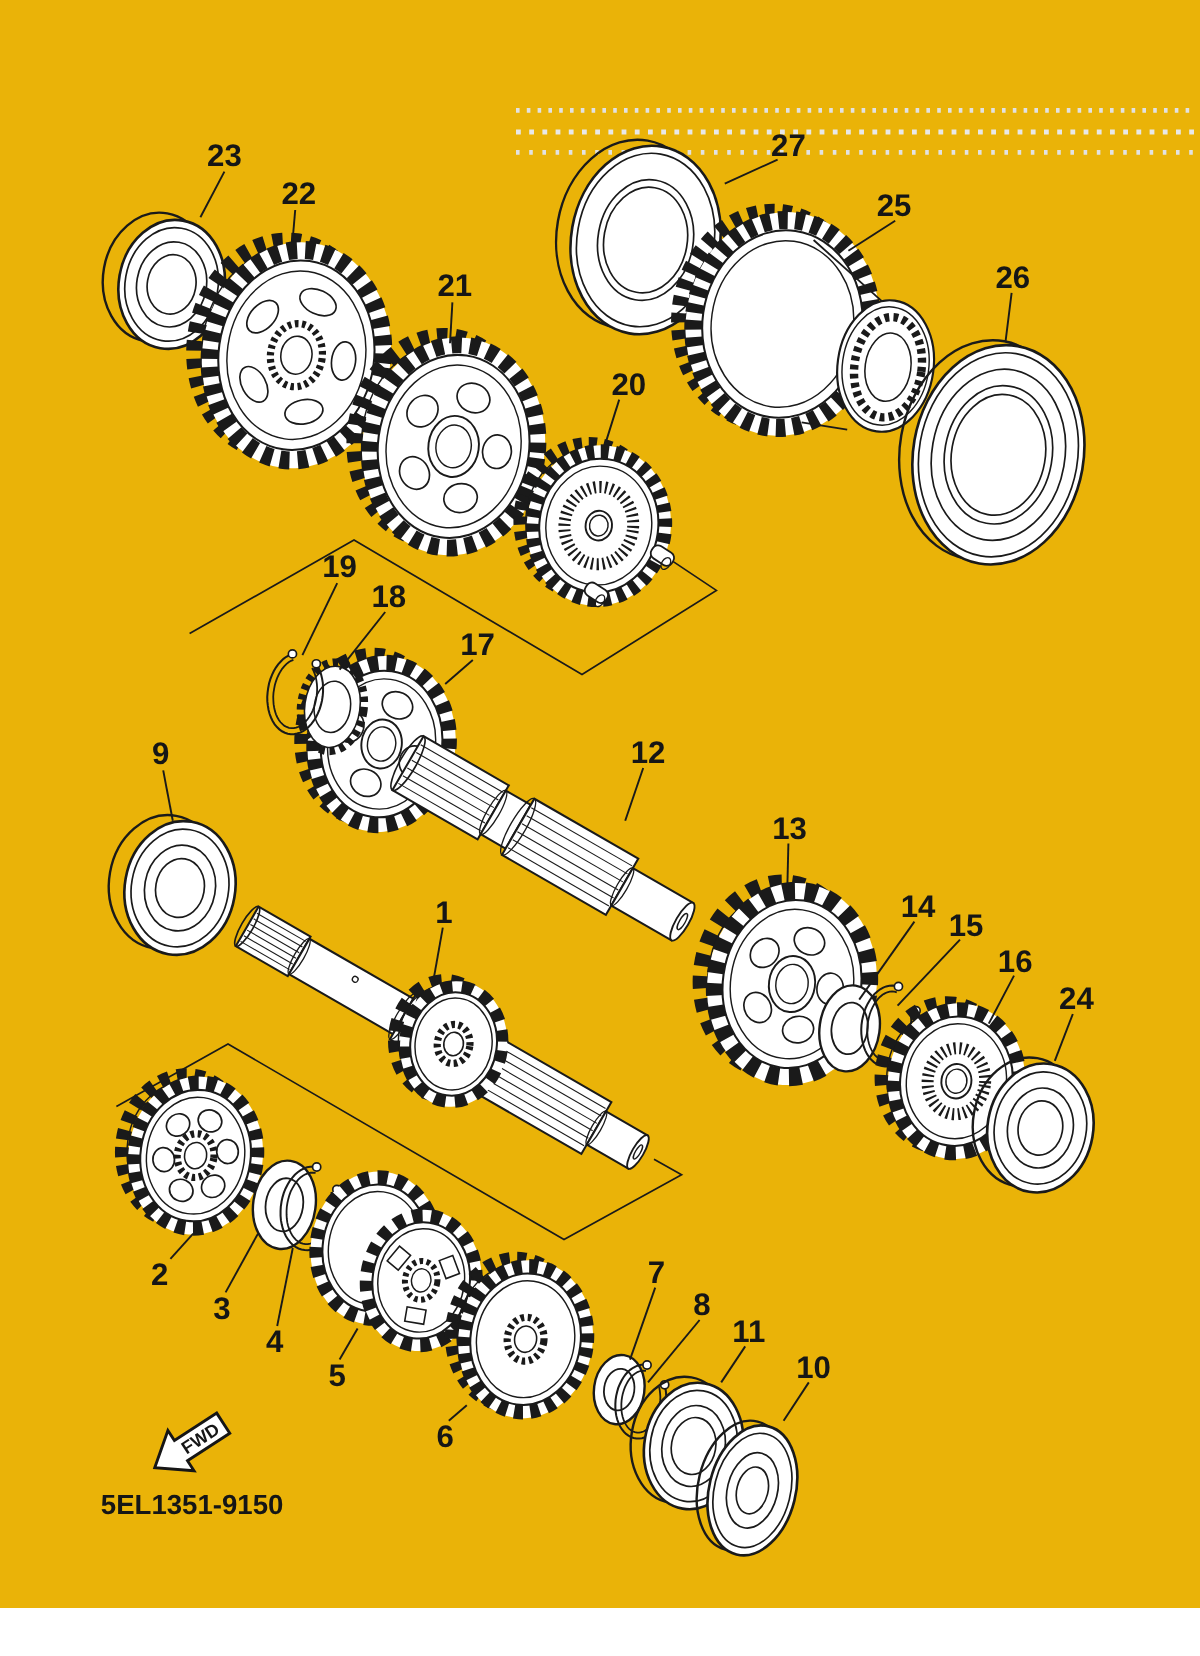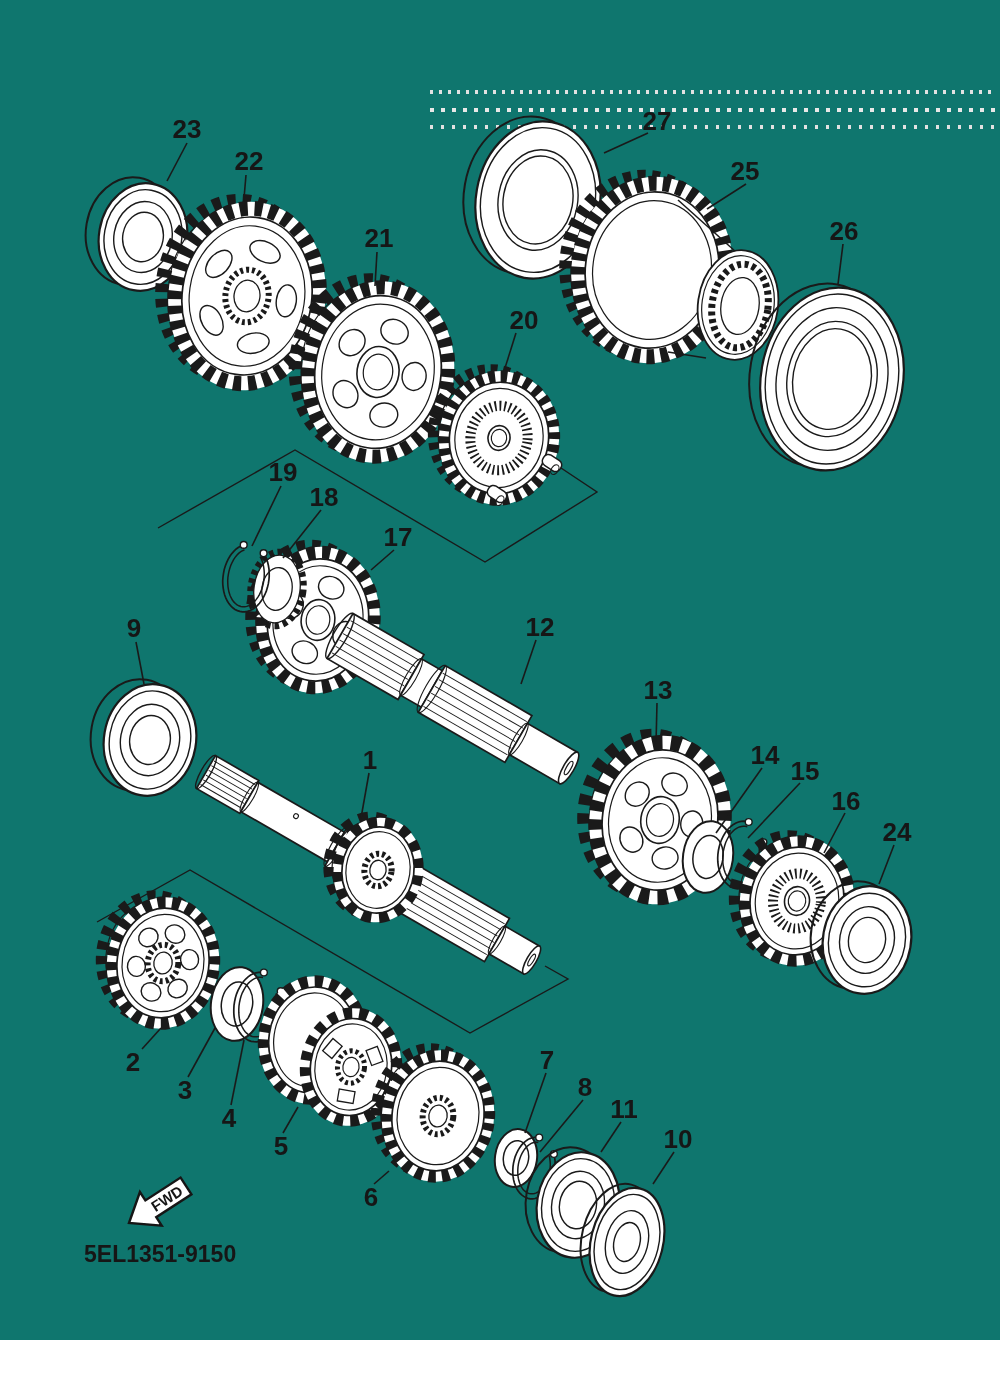--- a/index.html
+++ b/index.html
@@ -1,17 +1,17 @@
 <!DOCTYPE html>
 <html><head>
 <meta charset="utf-8">
 <style>
   html,body{margin:0;padding:0;background:#ffffff;}
   body{width:1000px;height:1380px;position:relative;font-family:"Liberation Sans",sans-serif;}
-  #stage{position:absolute;left:0;top:0;width:1000px;height:1340px;background:#0f766e;}
+  #stage{position:absolute;left:0;top:0;width:1000px;height:1340px;background:#eab308;}
   svg{display:block;}
   text{user-select:none;}
   .callout{font-weight:bold;font-size:26px;fill:#161616;}
   .code{font-weight:bold;font-size:23px;fill:#161616;letter-spacing:0px;}
   .fwd{font-weight:bold;font-size:15px;fill:#161616;}
 </style>
 </head>
 <body>
 
 <div id="stage">

